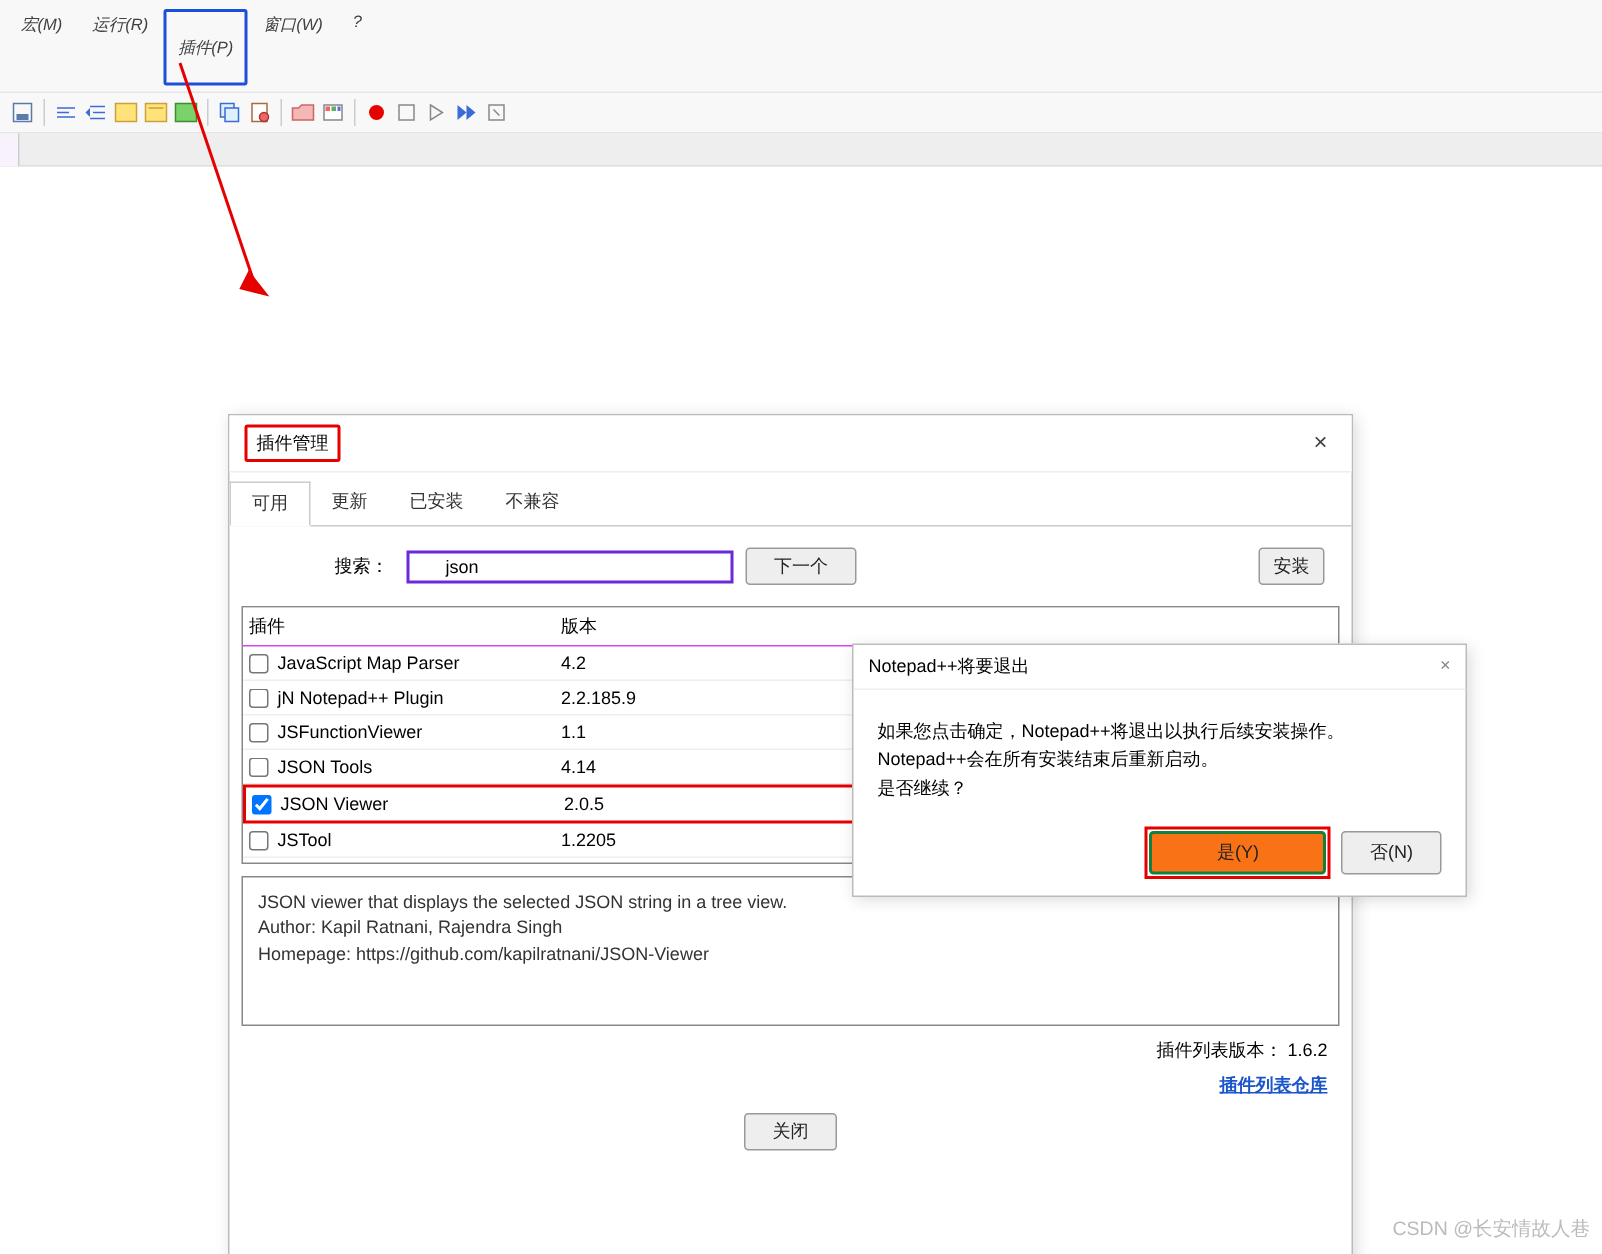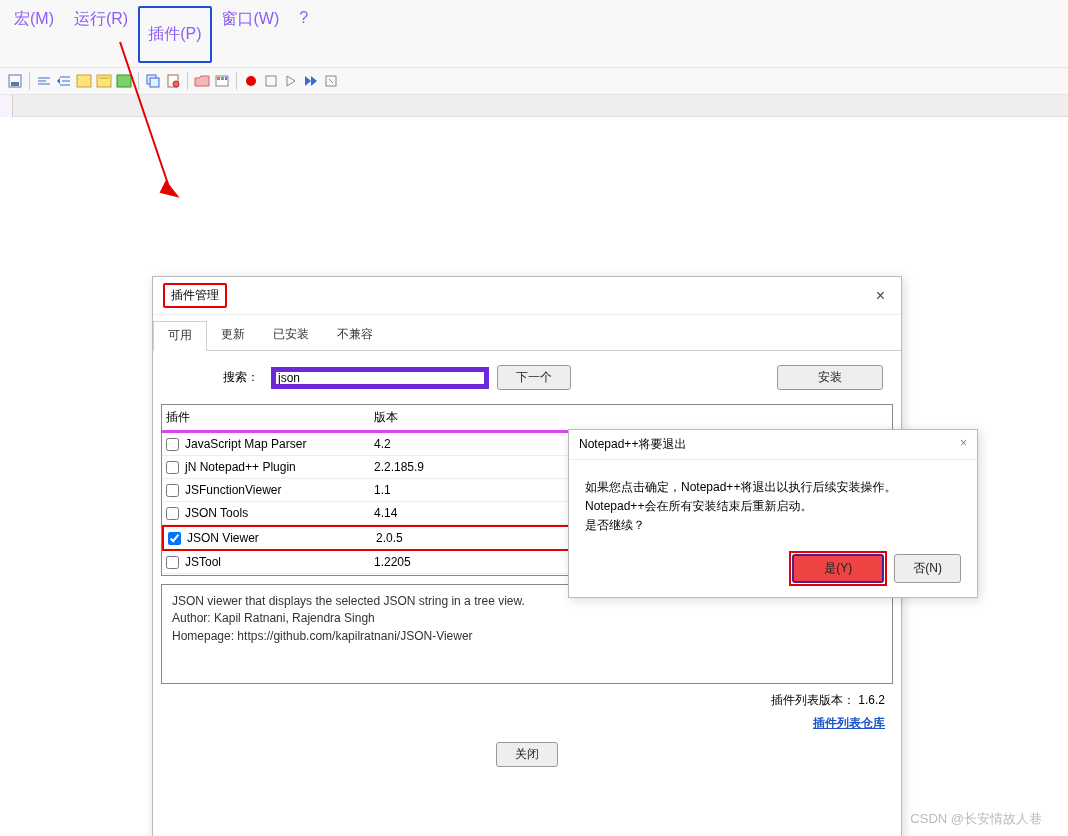--- a/index.html
+++ b/index.html
@@ -14,22 +14,23 @@
 }
 .menubar {
   display: flex;
   gap: 0;
   padding: 6px 4px 4px 4px;
   border-bottom: 1px solid #e5e5e5;
   background: #f8f8f8;
 }
 .menubar span {
   padding: 3px 10px;
-  color: #8b5cf6;
-  font-size: 16px;
+  color: #404040;
+  font-size: 11px;
+  font-style: italic;
 }
 .hl-menu {
   border: 2px solid #1d4ed8;
   border-radius: 2px;
   padding: 16px 8px !important;
 }
 .toolbar {
   display: flex;
   gap: 2px;
   padding: 4px 6px;
@@ -97,50 +98,50 @@
   background: #fff;
 }
 .search-row {
   display: flex; gap: 8px; align-items: center;
   padding: 14px 18px;
 }
 .search-row .lbl { margin-right: 4px; }
 .search-row input {
   flex: 0 0 218px;
   height: 22px;
-  border: 5px solid #6d28d9;
-  padding: 2px 2px;
+  border: 2px solid #6d28d9;
+  padding: 2px 24px;
   font-size: 12px;
 }
 .btn {
   border: 1px solid #999;
   background: #eee;
   padding: 3px 18px;
   font-size: 12px;
   color: #222;
   border-radius: 3px;
 }
 .btn.install {
   margin-left: auto;
-  padding: 3px 40px;
+  padding: 3px 9px;
 }
 .table-wrap {
   margin: 0 8px;
   border: 1px solid #888;
   height: 172px;
   overflow: hidden;
 }
 .table-head, .table-row {
   display: flex;
   border-bottom: 1px solid #eee;
   align-items: center;
 }
 .table-head {
   background: #fff;
-  border-bottom: 3px solid #d946ef;
+  border-bottom: 1px solid #d946ef;
   font-weight: normal;
 }
 .col1 { width: 208px; padding: 4px; display:flex; align-items:center; gap:6px; }
 .col2 { width: 120px; padding: 4px; }
 .col1 input[type=checkbox] { width: 13px; height: 13px; }
 .table-row.hl {
   border: 2px solid #e60000;
 }
 .desc-box {
   margin: 8px 8px 0 8px;
@@ -173,28 +174,28 @@
 }
 .confirm-dialog .cd-body {
   padding: 18px 16px 6px 16px;
   line-height: 1.6;
 }
 .confirm-dialog .cd-btns {
   display: flex; justify-content: flex-end; gap: 10px;
   padding: 12px 16px 14px;
 }
 .cd-btns .btn.yes {
-  border: 2px solid #4c1d95;
-  background: #ef4444;
-  padding: 4px 30px;
+  border: 2px solid #15803d;
+  background: #f97316;
+  padding: 4px 43px;
 }
 .hl-yes { outline: 2px solid #e60000; outline-offset: 1px; }
 .watermark {
   position: absolute;
-  right: 26px; bottom: 8px;
+  right: 8px; bottom: 8px;
   color: #bbb;
   font-size: 13px;
 }
 </style>
 </head>
 <body>
 
 <div class="menubar">
   <span>宏(M)</span>
   <span>运行(R)</span>

